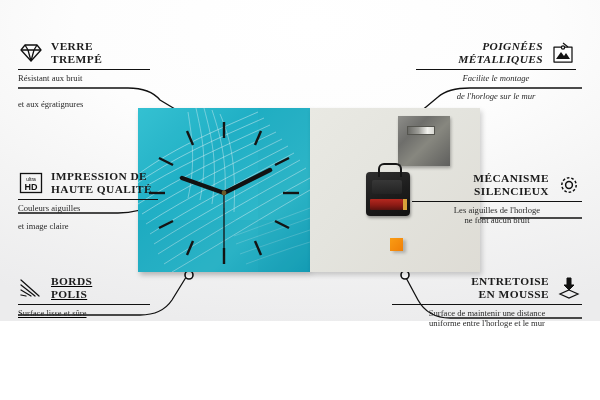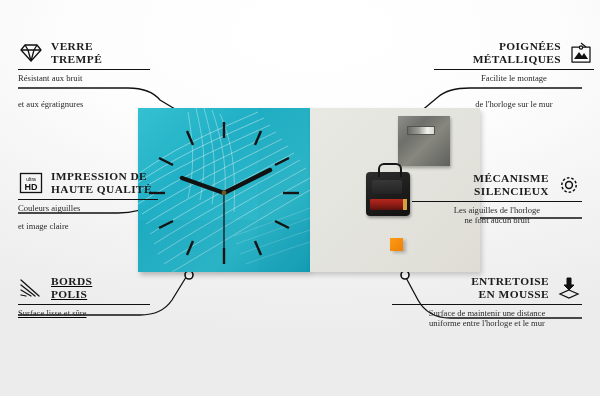--- a/index.html
+++ b/index.html
@@ -2,21 +2,21 @@
 <html><head>
 <meta charset="utf-8">
 <style>
   html,body{margin:0;padding:0;}
   body{
     width:600px;height:400px;overflow:hidden;
     font-family:"Liberation Serif", serif;
     background:#ffffff;
   }
   #stage{
-    position:relative;width:600px;height:396px;
+    position:relative;width:600px;height:321px;
     background:
       radial-gradient(ellipse 620px 300px at 52% 8%, #ffffff 0%, #fdfdfd 38%, #f4f4f4 68%, #ececed 100%),
       linear-gradient(180deg,#ffffff 0%,#f7f7f7 55%,#ededee 100%);
   }
   
   #lines{position:absolute;left:0;top:0;width:600px;height:400px;}
   
   .feature{position:absolute;}
   .frow{display:flex;align-items:center;gap:7px;}
   .ftitle{
@@ -249,38 +249,38 @@
       </svg>
       <div>
         <div class="ftitle">BORDS</div>
         <div class="ftitle">POLIS</div>
       </div>
     </div>
     <div class="rule" style="width:132px;"></div>
     <div class="fdesc">Surface lisse et sûre</div>
   </div>
 
-  <div class="feature right" style="right:6px;top:40px;width:160px;">
+  <div class="feature right" style="right:24px;top:40px;width:160px;font-style:italic;">
     <div class="frow">
       <div>
         <div class="ftitle">POIGNÉES</div>
         <div class="ftitle">MÉTALLIQUES</div>
       </div>
       <svg class="ico" viewBox="0 0 26 22">
         <g fill="none" stroke="#111" stroke-width="1.25" stroke-linejoin="round">
           <path d="M13,1 L18,5"></path>
           <rect x="4" y="5" width="18" height="15"></rect>
           <path d="M6,17 L11,10 L14,14 L16,11 L20,17 Z" fill="#111" stroke="none"></path>
           <circle cx="13" cy="5.5" r="1.6" fill="#fff"></circle>
         </g>
       </svg>
     </div>
     <div class="rule" style="width:160px;margin-left:0;"></div>
     <div class="fdesc">Facilite le montage</div>
-    <div class="fdesc" style="margin-top:16px">de l'horloge sur le mur</div>
+    <div class="fdesc" style="margin-top:8px">de l'horloge sur le mur</div>
   </div>
 
   <div class="feature right" style="right:18px;top:172px;width:170px;">
     <div class="frow">
       <div>
         <div class="ftitle">MÉCANISME</div>
         <div class="ftitle">SILENCIEUX</div>
       </div>
       <svg class="ico" viewBox="0 0 26 22">
         <g fill="none" stroke="#111" stroke-width="1.5">

